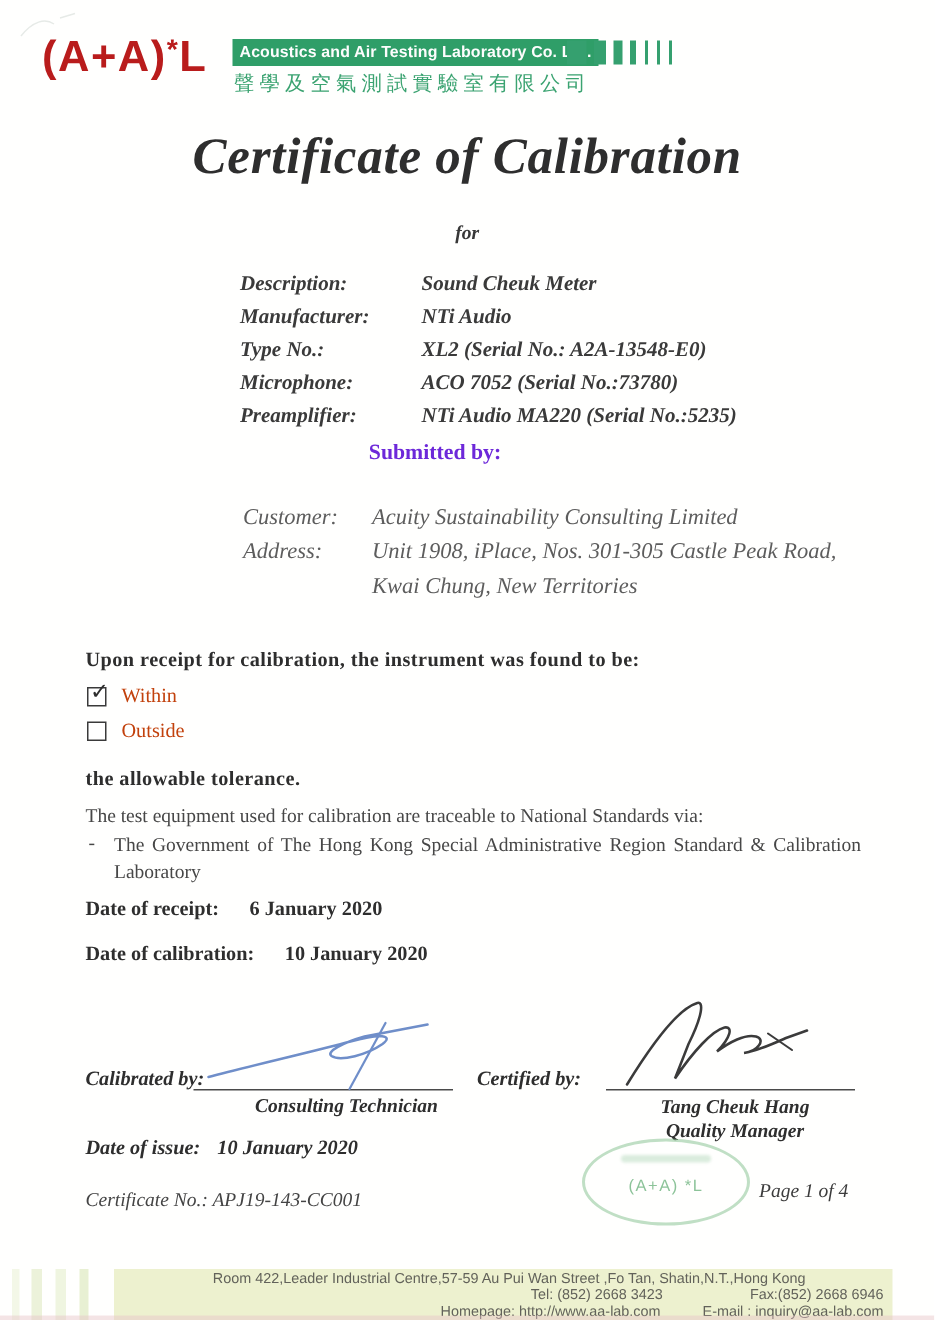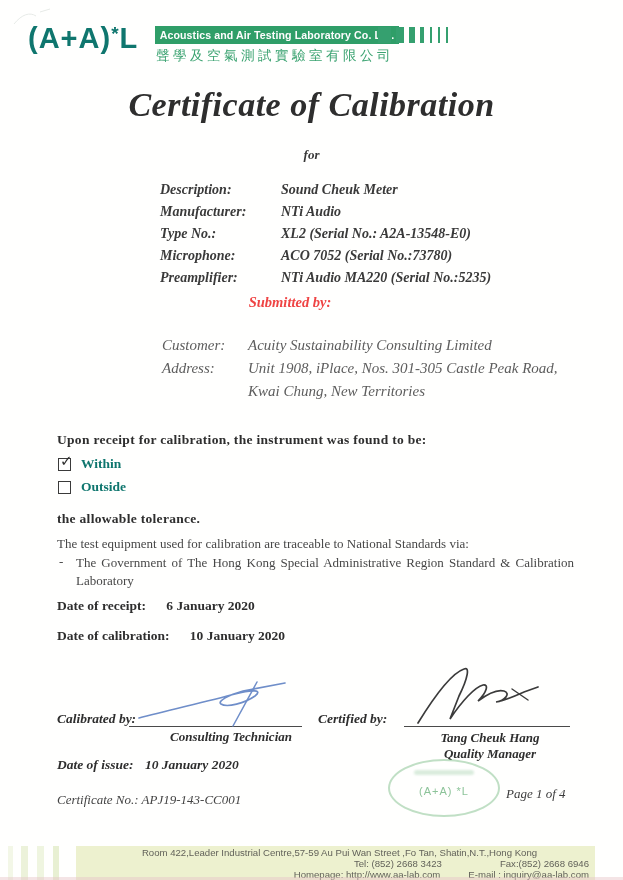--- a/index.html
+++ b/index.html
@@ -5,21 +5,21 @@
   * { margin:0; padding:0; box-sizing:border-box; }
   body { background:#ffffff; font-family:"Liberation Serif","DejaVu Serif",serif; }
   .page {
     position:relative; width:623px; height:880px; margin:0 auto;
     background:#fffffe; overflow:hidden; color:#333;
   }
   
   .logo {
     position:absolute; left:28px; top:22px;
     font-family:"Liberation Sans","DejaVu Sans",sans-serif;
-    font-weight:bold; font-size:29px; letter-spacing:1px; color:#0f766e;
+    font-weight:bold; font-size:29px; letter-spacing:1px; color:#b91c1c;
   }
   .logo sup { font-size:19px; vertical-align:8px; }
   .band {
     position:absolute; left:155px; top:26px; height:18px; width:244px;
     background:#2f9e68; color:#fdfdfd;
     font-family:"Liberation Sans","DejaVu Sans",sans-serif;
     font-weight:bold; font-size:10.6px; line-height:18px; text-align:center;
     letter-spacing:0.1px;
   }
   .bars { position:absolute; left:378px; top:27px; height:16px; display:flex; align-items:stretch; }
@@ -47,33 +47,33 @@
   .for-label {
     position:absolute; left:0; top:147px; width:623px; text-align:center;
     font-size:13px; font-weight:bold; font-style:italic; color:#383838;
   }
 
   
   .irow { position:absolute; left:160px; font-size:14px; font-weight:bold; font-style:italic; color:#3a3a3a; white-space:nowrap; }
   .irow .ivalue { position:absolute; left:121px; }
   .submitted {
     position:absolute; left:0; top:294px; width:580px; text-align:center;
-    font-size:14.5px; font-weight:bold; font-style:italic; color:#ef4444;
+    font-size:14.5px; font-weight:bold; color:#6d28d9;
   }
 
   
   .crow { position:absolute; left:162px; font-size:15px; font-style:italic; color:#5d5d5d; white-space:nowrap; }
   .crow .cvalue { position:absolute; left:86px; }
 
   
   .heading { position:absolute; left:57px; font-size:13.5px; font-weight:bold; color:#2e2e2e; letter-spacing:0.3px; white-space:nowrap; }
   .chkrow { position:absolute; left:58px; display:flex; align-items:center; }
   .chk { width:13px; height:13px; border:1.6px solid #3a3a3a; position:relative; display:inline-block; background:#fff; }
   .chk .mark { position:absolute; left:1px; top:-7px; font-size:15px; font-weight:bold; color:#2e2e2e; font-family:"DejaVu Sans",sans-serif; }
-  .chklabel { margin-left:10px; font-size:13.5px; font-weight:bold; color:#0f766e; }
+  .chklabel { margin-left:10px; font-size:13.5px; font-weight:normal; color:#c2410c; }
 
   
   .trace-intro { position:absolute; left:57px; top:536px; font-size:13px; color:#474747; white-space:nowrap; }
   .trace-item { position:absolute; left:59px; top:554px; width:515px; display:flex; font-size:13px; color:#474747; }
   .trace-item .bullet { width:17px; flex:none; }
   .trace-item .trace-text { display:block; width:498px; text-align:justify; line-height:18px; }
 
   
   .daterow { position:absolute; left:57px; font-size:13.5px; font-weight:bold; color:#2e2e2e; white-space:nowrap; }
   .daterow .dvalue { margin-left:17px; }

